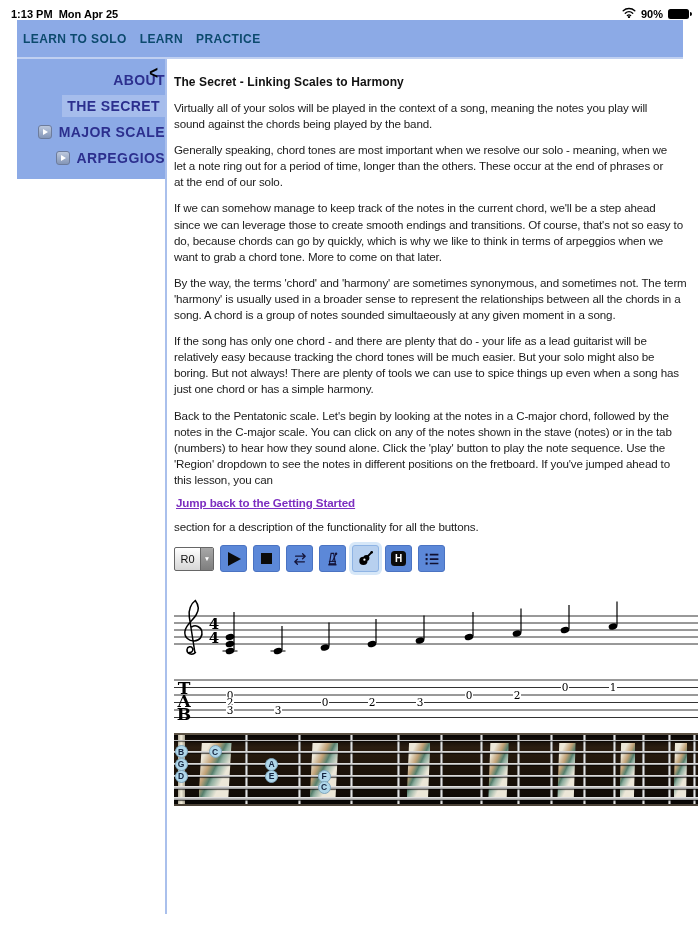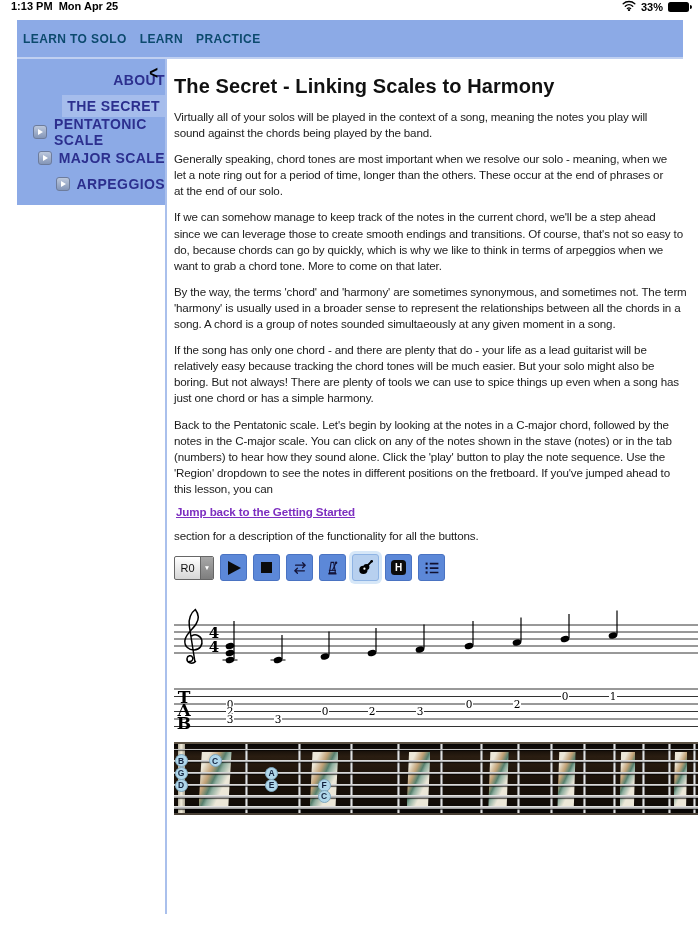--- a/index.html
+++ b/index.html
@@ -1,18 +1,18 @@
 <!DOCTYPE html>
 <html><head>
 <meta charset="utf-8">
 <style>
   * { box-sizing: border-box; margin: 0; padding: 0; }
   html,body { width:700px; height:934px; background:#fff; overflow:hidden;
     font-family:"Liberation Sans", sans-serif; }
-  .status{height:20px; display:flex; justify-content:space-between; align-items:flex-start;
+  .status{height:20px; display:flex; justify-content:space-between; align-items:flex-end;
     padding:0 11px; font-size:11px; font-weight:600; color:#000;}
   .status-right{display:flex; align-items:center; gap:5px;}
   .batt{width:21px;height:10px;background:#000;border-radius:2.5px;position:relative;}
   .batt:after{content:'';position:absolute;right:-3px;top:3px;width:2px;height:4px;background:#000;border-radius:0 2px 2px 0;}
   .page{margin:0 17px;}
   nav.topnav{height:39px; background:#8caae6; display:flex; align-items:center; gap:13px;
     padding-left:6px; border-bottom:2px solid rgba(255,255,255,.45);}
   .navitem{font-size:12px; font-weight:700; color:#0c4a6e; letter-spacing:.4px; cursor:pointer;}
   .main-row{display:flex; align-items:flex-start;}
   aside.sidebar{width:148px; background:#8caae6; padding:8px 0 8px; position:relative; flex:none;}
@@ -20,21 +20,21 @@
     transform:scaleY(1.25); cursor:pointer;}
   .side-item{height:26px; display:flex; align-items:center; padding-left:16px;
     font-size:14px; font-weight:700; color:#2c2f8e; letter-spacing:.4px; cursor:pointer;justify-content:flex-end;}
   .side-item .hl{background:#a6bdec; padding:3px 5px; margin-left:-5px;}
   .playbtn{width:14px; height:14px; border-radius:3px; flex:none; margin-right:7px;
     background:linear-gradient(#bcc8dd,#8496b8); border:1px solid #6d7c9c;
     display:flex; align-items:center; justify-content:center;}
   .playbtn i{display:block; width:0; height:0; border-left:5px solid #fff;
     border-top:3.5px solid transparent; border-bottom:3.5px solid transparent; margin-left:1px;}
   .content{flex:1; border-left:2px solid #aac0ec; padding:16px 0 0 7px; min-height:855px; background:#fff;}
-  h1.title{font-size:20px; font-weight:700; color:#111; margin:0 0 11px; letter-spacing:.1px;}
+  h1.title{font-size:12px; font-weight:700; color:#111; margin:0 0 11px; letter-spacing:.1px;}
   .content p, .content li{font-size:11.6px; line-height:16.1px; letter-spacing:-0.15px;
     color:#1b1b1b; white-space:pre-line;}
   .content p{margin:0 0 10px;}
   .content ul{margin:1px 0 10px 21px;}
   a.jump{color:#7d2fc0; font-weight:600; text-decoration:underline; font-size:11.6px;
     letter-spacing:-0.1px; display:inline-block; margin:1px 0 10px 2px; cursor:pointer;}
   .toolbar{display:flex; align-items:center; gap:6px; margin:3px 0 0;}
   .region{width:40px; height:24px; border:1.5px solid #666; border-radius:2px; display:flex;
     overflow:hidden; background:linear-gradient(#ffffff,#d6d6d6); cursor:pointer;}
   .region .val{flex:1; display:flex; align-items:center; justify-content:center; font-size:11px; color:#111;}
@@ -72,46 +72,40 @@
 <div class="status">
   <div class="status-left">
     <span>1:13 PM</span>&nbsp;
     <span style="font-weight:600;">Mon Apr 25</span>
   </div>
   <div class="status-right">
     <span><svg width="14" height="11" viewBox="0 0 14 11">
           <path d="M1.2 3.8 a8.5 8.5 0 0 1 11.6 0 M3.3 6.2 a5.6 5.6 0 0 1 7.4 0 M5.4 8.5 a2.6 2.6 0 0 1 3.2 0" stroke="#000" stroke-width="1.4" fill="none" stroke-linecap="round"></path>
           <circle cx="7" cy="10" r="1.1" fill="#000"></circle>
         </svg></span>
-    <span>33%</span>
+    <span>90%</span>
     <span class="batt"></span>
   </div>
 </div>
 
 <div class="page">
   <nav class="topnav">
     <span class="navitem">LEARN TO SOLO</span>
     <span class="navitem">LEARN</span>
     <span class="navitem">PRACTICE</span>
   </nav>
 
   <div class="main-row">
     <aside class="sidebar">
       <span class="chev">&lt;</span>
       <div class="side-item">
         <span>ABOUT</span>
       </div>
       <div class="side-item">
         <span class="hl">THE SECRET</span>
-      </div>
-      <div class="side-item">
-        <span class="playbtn">
-            <i></i>
-          </span>
-        <span>PENTATONIC SCALE</span>
       </div>
       <div class="side-item">
         <span class="playbtn">
             <i></i>
           </span>
         <span>MAJOR SCALE</span>
       </div>
       <div class="side-item">
         <span class="playbtn">
             <i></i>

